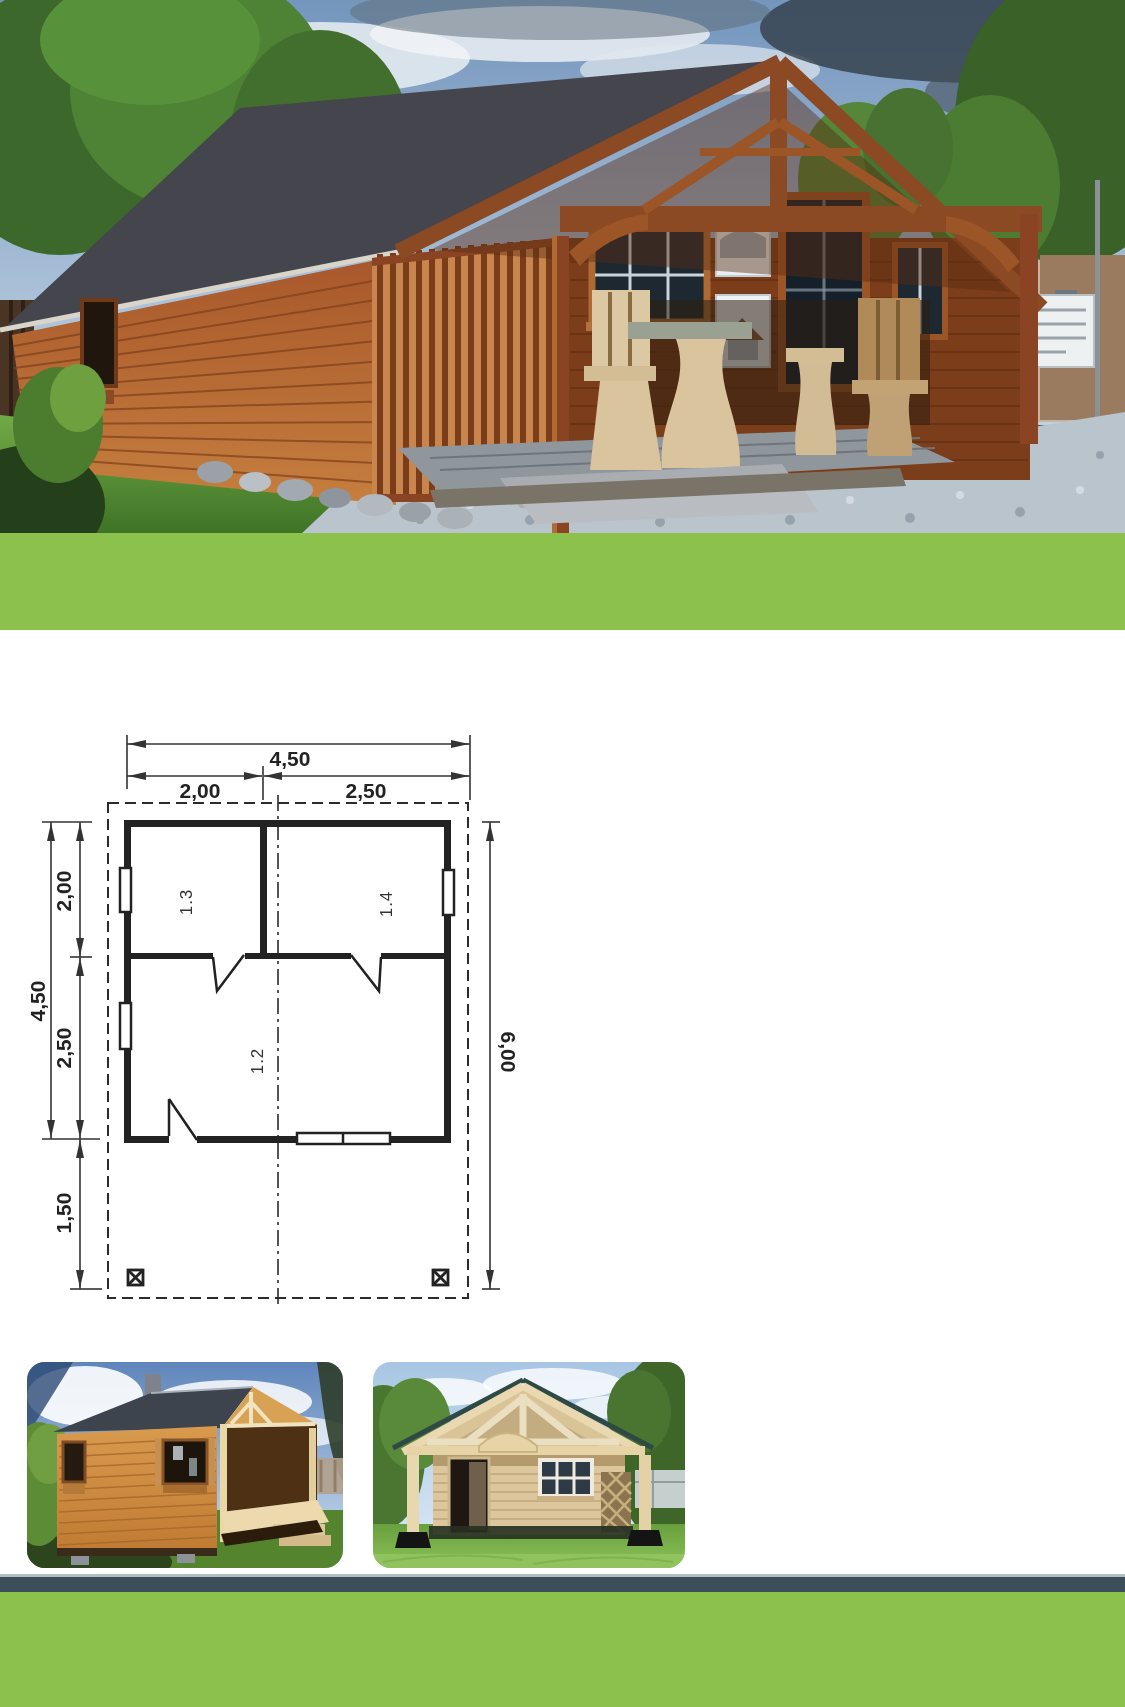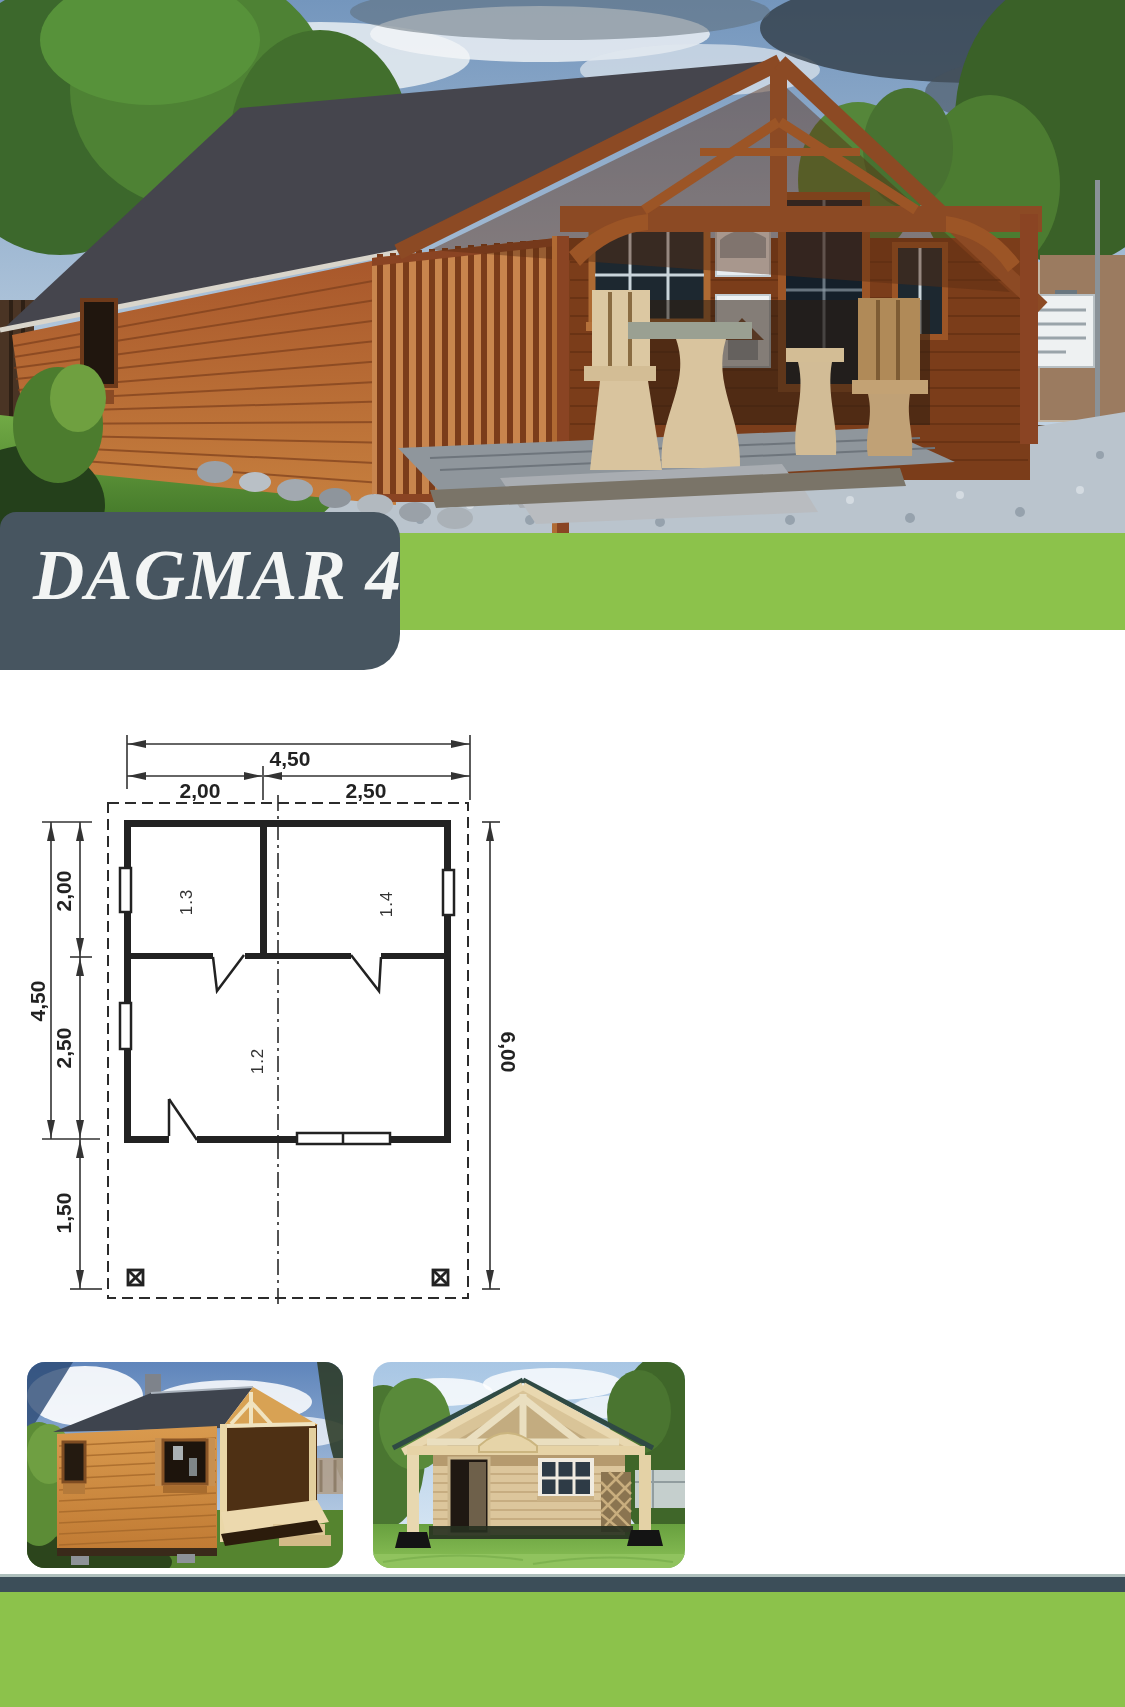--- a/index.html
+++ b/index.html
@@ -297,23 +297,20 @@
       </g>
       <g>
         <ellipse cx="30" cy="505" rx="75" ry="60" fill="#24401b"></ellipse>
         <ellipse cx="58" cy="425" rx="45" ry="58" fill="#4c7c2e"></ellipse>
         <ellipse cx="78" cy="398" rx="28" ry="34" fill="#6fa040"></ellipse>
       </g>
     </svg>
   </div>
 
   <div class="accent-band"></div>
-  <div class="banner">
-    <div class="title">DAGMAR 4</div>
-  </div>
 
   <svg class="plan-svg" width="540" height="660" viewBox="0 660 540 660">
     <g stroke="#2b2b2b">
 
       <rect x="108" y="803" width="360" height="495" fill="none" stroke-width="2" stroke-dasharray="11 6"></rect>
 
       <line x1="278" y1="795" x2="278" y2="1304" stroke-width="1.6" stroke-dasharray="16 5 3 5"></line>
     </g>
 
     <g fill="#222222" stroke="none">

